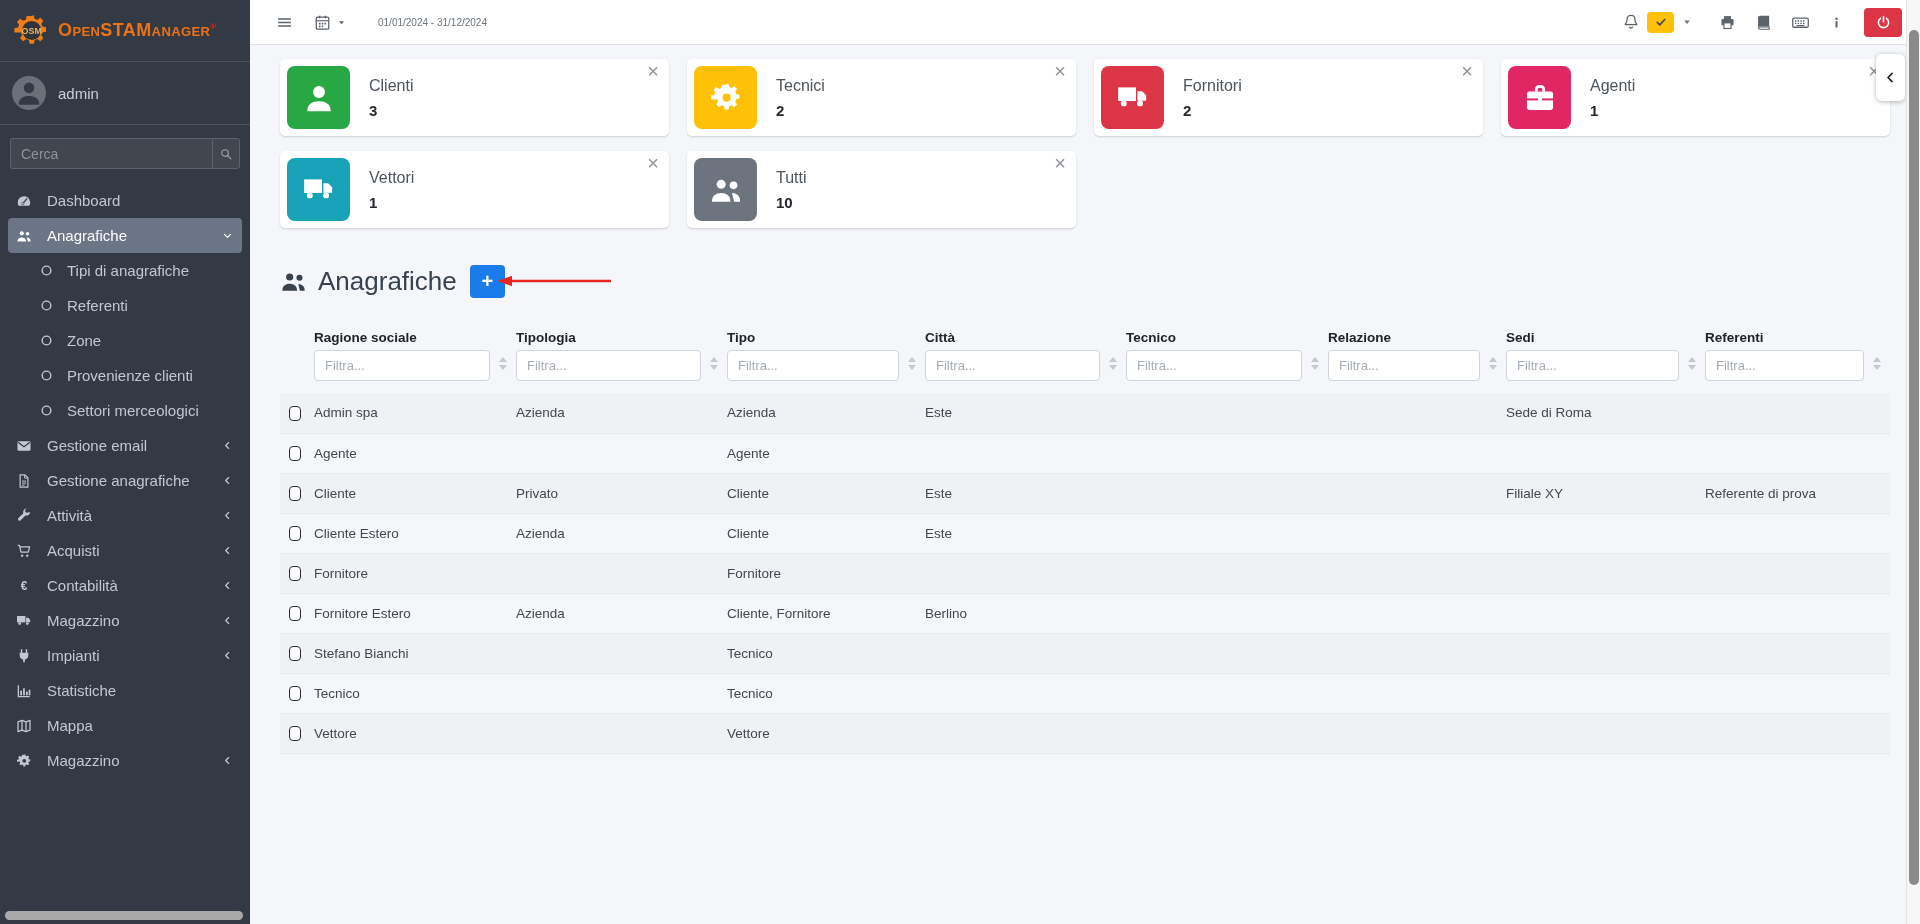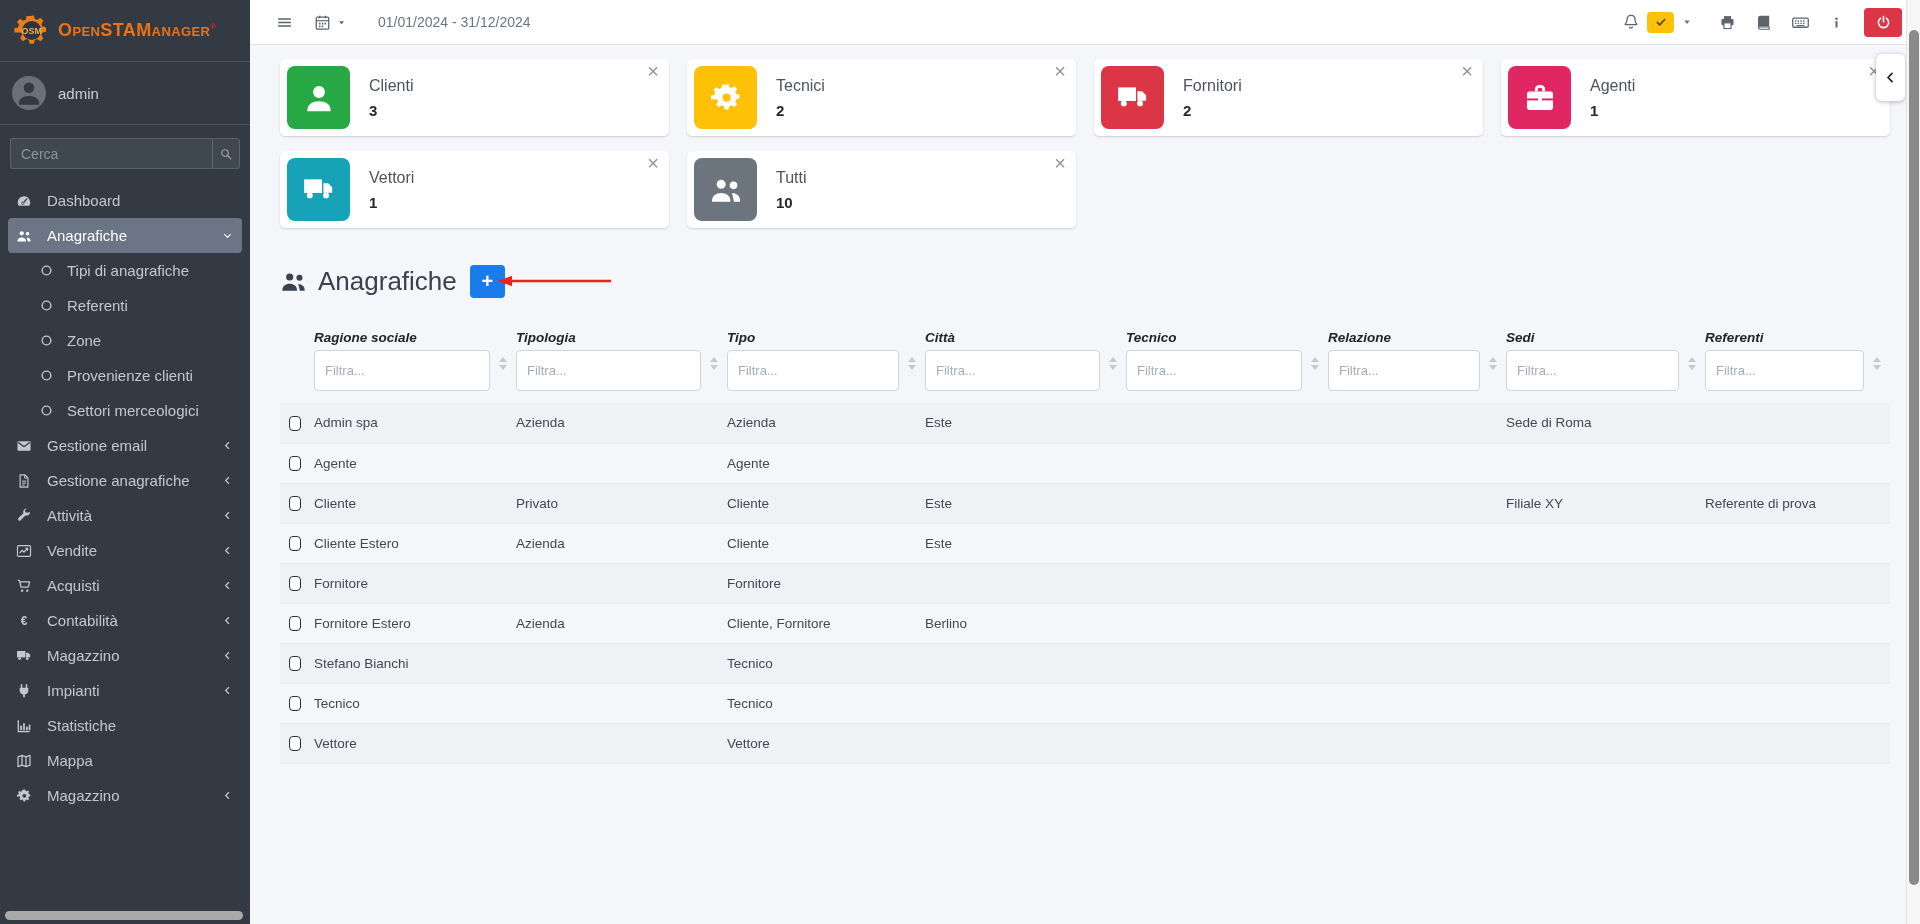--- a/index.html
+++ b/index.html
@@ -26,21 +26,21 @@
   .mi-label { margin-left:4px; }
   .mi-chev { position:absolute; right:9px; font-size:11px; display:flex; }
   .submenu-item { height:35px; display:flex; align-items:center; padding-left:40px; color:#c2c7d0; font-size:15px; cursor:pointer; }
   .sub-icon { font-size:13px; display:flex; margin-right:10px; }
   .sidebar-hscroll { position:absolute; bottom:4px; left:5px; width:238px; height:9px; border-radius:5px; background:#a9a9a9; }
 
   
   .navbar { position:absolute; left:250px; top:0; width:1670px; height:45px; background:#fff; border-bottom:1px solid #dee2e6; display:flex; align-items:center; z-index:20; }
   .nav-left { display:flex; align-items:center; gap:21px; padding-left:26px; color:#5c636b; }
   .cal-group { display:flex; align-items:center; gap:5px; cursor:pointer; }
-  .date-text { color:#6c757d; font-size:14px; margin-left:10px; }
+  .date-text { color:#6c757d; font-size:10px; margin-left:10px; }
   .nav-right { margin-left:auto; display:flex; align-items:center; padding-right:18px; color:#5c636b; }
   .nav-ico { display:flex; align-items:center; justify-content:center; font-size:17px; cursor:pointer; }
   .gap16 { margin-left:19px; }
   .notif-badge { width:27px; height:21px; border-radius:4px; background:#ffc107; display:flex; align-items:center; justify-content:center; color:#4a4a4a; font-size:12px; margin-left:7px; cursor:pointer; }
   .notif-caret { margin-left:7px; font-size:12px; color:#6c757d; }
   .power-btn { width:38px; height:29px; background:#dc3545; border:none; border-radius:4px; display:flex; align-items:center; justify-content:center; color:#fff; font-size:15px; margin-left:20px; cursor:pointer; }
 
   
   .content { position:absolute; left:250px; top:45px; width:1670px; height:879px; padding:14px 30px; }
   .widgets { display:grid; grid-template-columns:repeat(4,1fr); gap:15px 18px; }
@@ -58,22 +58,22 @@
   .red-arrow { position:absolute; left:213px; top:15px; }
 
   
   .tablewrap { margin-top:24px; }
   table { width:100%; border-collapse:collapse; table-layout:fixed; }
   thead th { text-align:left; vertical-align:top; position:relative; padding:0 26px 12px 0; }
   th:nth-child(1), td:nth-child(1) { width:34px; }
   th:nth-child(2){width:202px} th:nth-child(3){width:211px} th:nth-child(4){width:198px}
   th:nth-child(5){width:201px} th:nth-child(6){width:202px} th:nth-child(7){width:178px}
   th:nth-child(8){width:199px}
-  .col-label { font-size:13.5px; font-weight:bold; color:#212529; padding:3px 0 5px 0;font-style:italic; }
-  .filter-input { width:100%; height:41px; border:1px solid #cfd5db; border-radius:4px; padding:0 10px; font-size:13px; color:#15803d; background:#fff; outline:none; }
+  .col-label { font-size:13.5px; font-weight:bold; color:#212529; padding:3px 0 5px 0; }
+  .filter-input { width:100%; height:31px; border:1px solid #cfd5db; border-radius:4px; padding:0 10px; font-size:13px; color:#15803d; background:#fff; outline:none; }
   .filter-input::placeholder { color:#a6adb4; }
   .sort { position:absolute; right:9px; top:30px; display:flex; flex-direction:column; gap:3px; cursor:pointer; }
   .tri-up { width:0; height:0; border-left:4px solid transparent; border-right:4px solid transparent; border-bottom:5px solid #c3c9cf; }
   .tri-dn { width:0; height:0; border-left:4px solid transparent; border-right:4px solid transparent; border-top:5px solid #c3c9cf; }
   tbody tr { height:40px; border-bottom:1px solid #e7eaed; cursor:pointer; }
   tbody tr:nth-child(odd) { background:#f0f1f4; }
   tbody td { font-size:13.5px; color:#43484e; padding:0; overflow:hidden; white-space:nowrap; }
   td.cb { padding-left:9px; }
   .checkbox { display:inline-block; width:12px; height:15px; border:1.7px solid #2b3035; border-radius:4px; background:#fff; vertical-align:middle; cursor:pointer; }
 
@@ -217,35 +217,20 @@
         <span class="mi-label">Attività</span>
         <span class="mi-chev">
           <svg width="1em" height="1em" viewBox="0 0 24 24" fill="currentColor">
             <path d="M14.5 5.5L8 12l6.5 6.5" fill="none" stroke="currentColor" stroke-width="2.6" stroke-linecap="round" stroke-linejoin="round"></path>
           </svg>
         </span>
       </div>
       <div class="menu-item">
         <span class="mi-icon">
           <svg width="1em" height="1em" viewBox="0 0 24 24" fill="currentColor">
-            <rect x="2.2" y="4" width="19.6" height="16" rx="1.6" fill="none" stroke="currentColor" stroke-width="1.7"></rect>
-            <path d="M5.4 14.9l3.9-3.9 2.6 2.6 5.5-5.5" fill="none" stroke="currentColor" stroke-width="1.9"></path>
-            <path d="M13.9 8.1h3.5v3.5" fill="none" stroke="currentColor" stroke-width="1.9"></path>
-          </svg>
-        </span>
-        <span class="mi-label">Vendite</span>
-        <span class="mi-chev">
-          <svg width="1em" height="1em" viewBox="0 0 24 24" fill="currentColor">
-            <path d="M14.5 5.5L8 12l6.5 6.5" fill="none" stroke="currentColor" stroke-width="2.6" stroke-linecap="round" stroke-linejoin="round"></path>
-          </svg>
-        </span>
-      </div>
-      <div class="menu-item">
-        <span class="mi-icon">
-          <svg width="1em" height="1em" viewBox="0 0 24 24" fill="currentColor">
             <circle cx="9.2" cy="19" r="1.8"></circle>
             <circle cx="16.8" cy="19" r="1.8"></circle>
             <path d="M2.5 3.6h2.7l2.3 10.2h10.8l2.2-7.9H6" fill="none" stroke="currentColor" stroke-width="1.9" stroke-linejoin="round"></path>
           </svg>
         </span>
         <span class="mi-label">Acquisti</span>
         <span class="mi-chev">
           <svg width="1em" height="1em" viewBox="0 0 24 24" fill="currentColor">
             <path d="M14.5 5.5L8 12l6.5 6.5" fill="none" stroke="currentColor" stroke-width="2.6" stroke-linecap="round" stroke-linejoin="round"></path>
           </svg>

